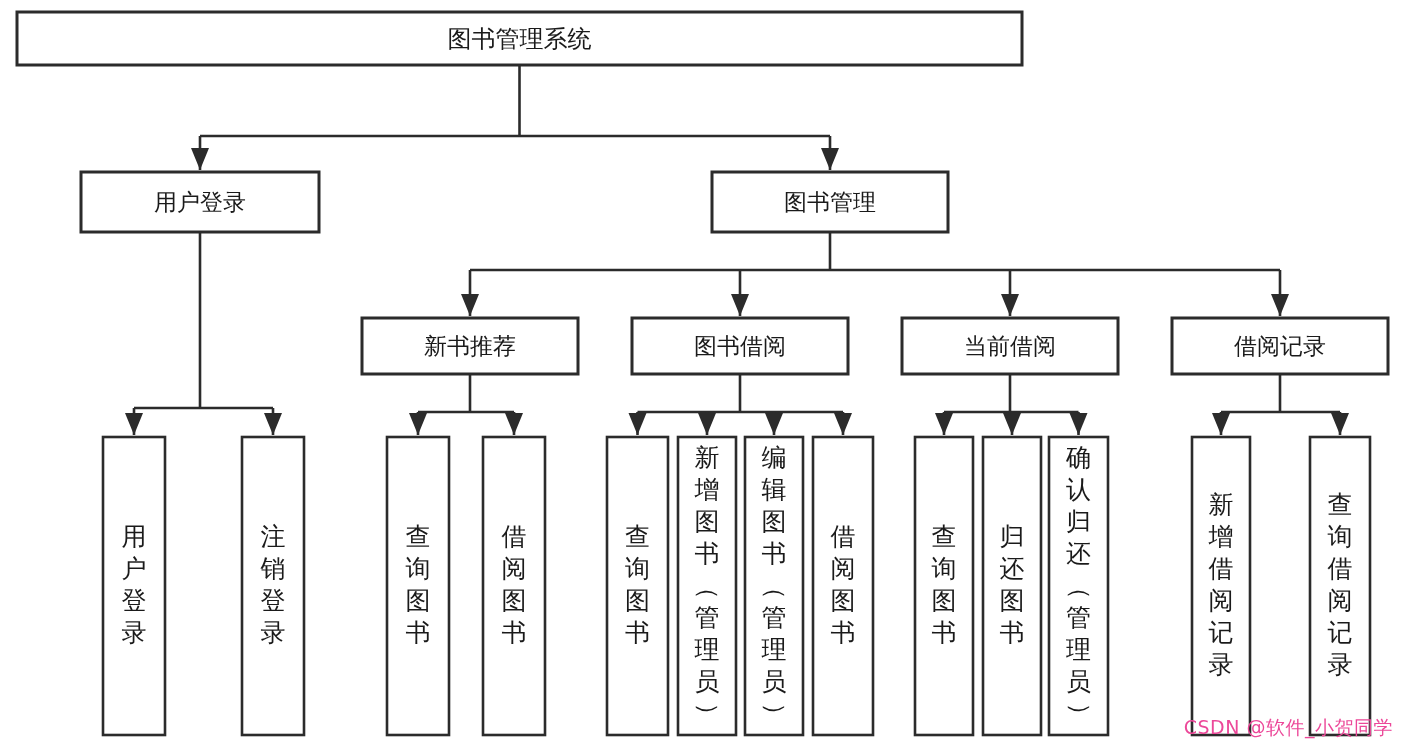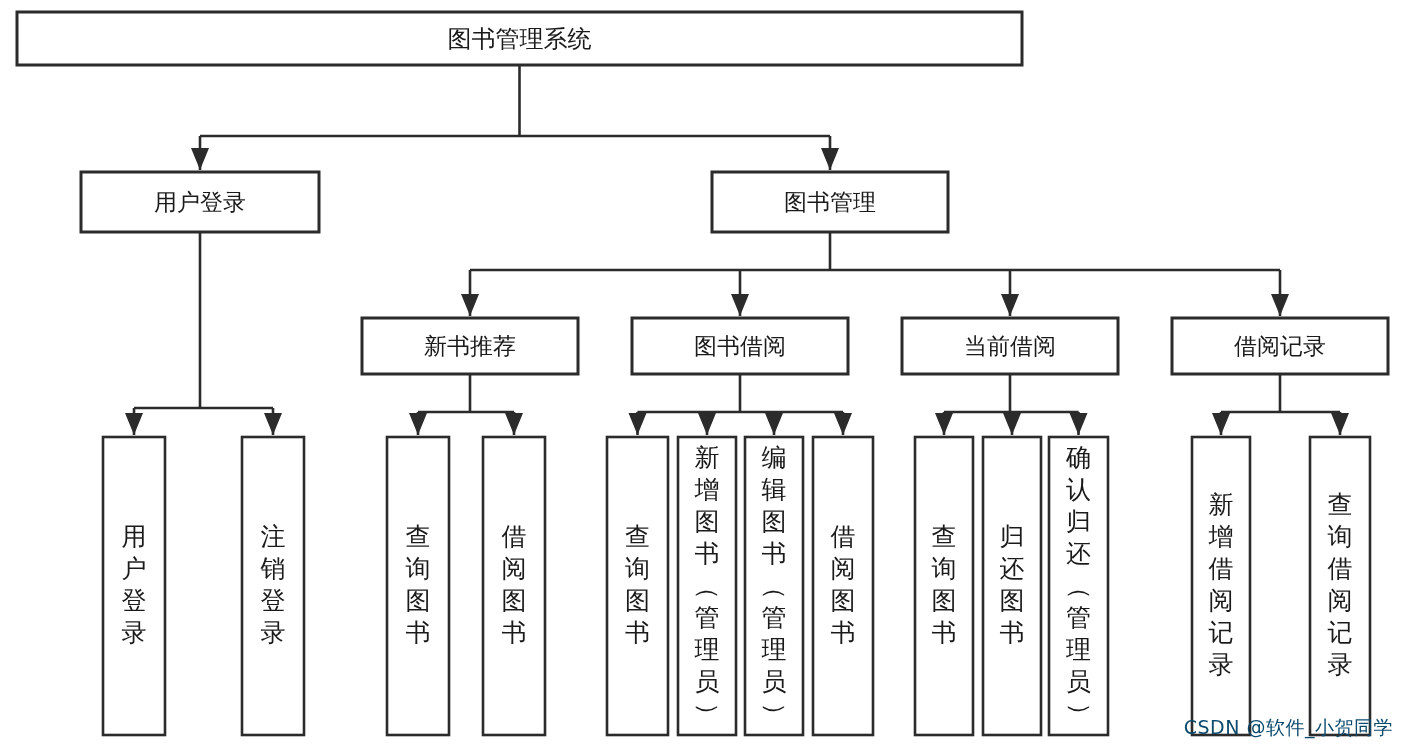--- a/index.html
+++ b/index.html
@@ -61,21 +61,21 @@
     font-size: 25px;
     text-anchor: middle;
     dominant-baseline: middle;
   }
   .watermark-text {
     position: absolute;
     right: 12px;
     bottom: 6px;
     font-family: "DejaVu Sans", "Liberation Sans", sans-serif;
     font-size: 19px;
-    color: #0c4a6e;
+    color: #ec4899;
     letter-spacing: 0.5px;
     white-space: nowrap;
     pointer-events: none;
   }
 </style>
 </head>
 <body>
 
 <div id="diagram-root">
   <svg id="flowchart" viewBox="0 0 1405 747" xmlns="http://www.w3.org/2000/svg">

